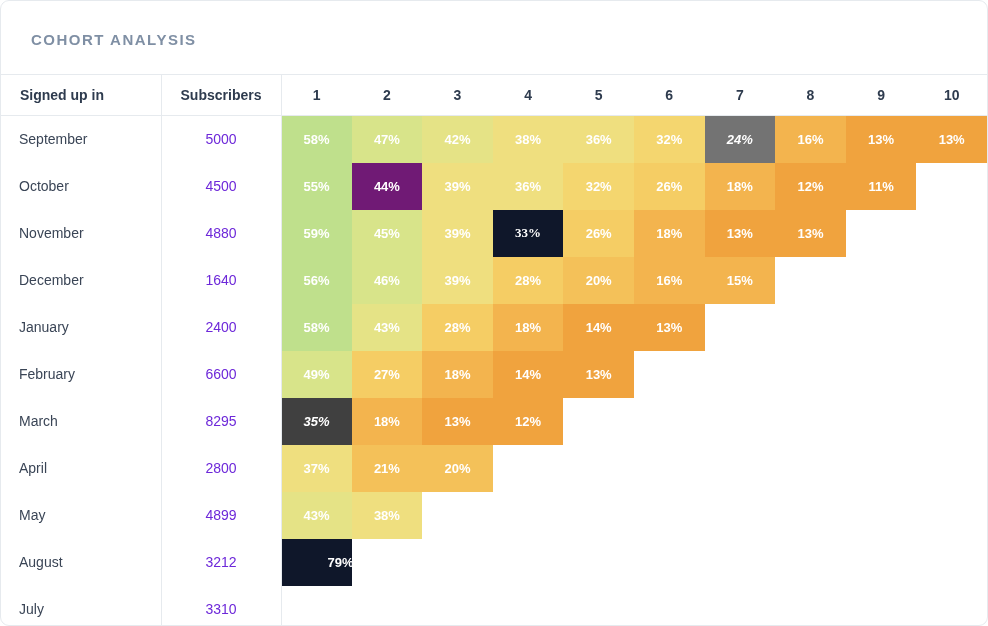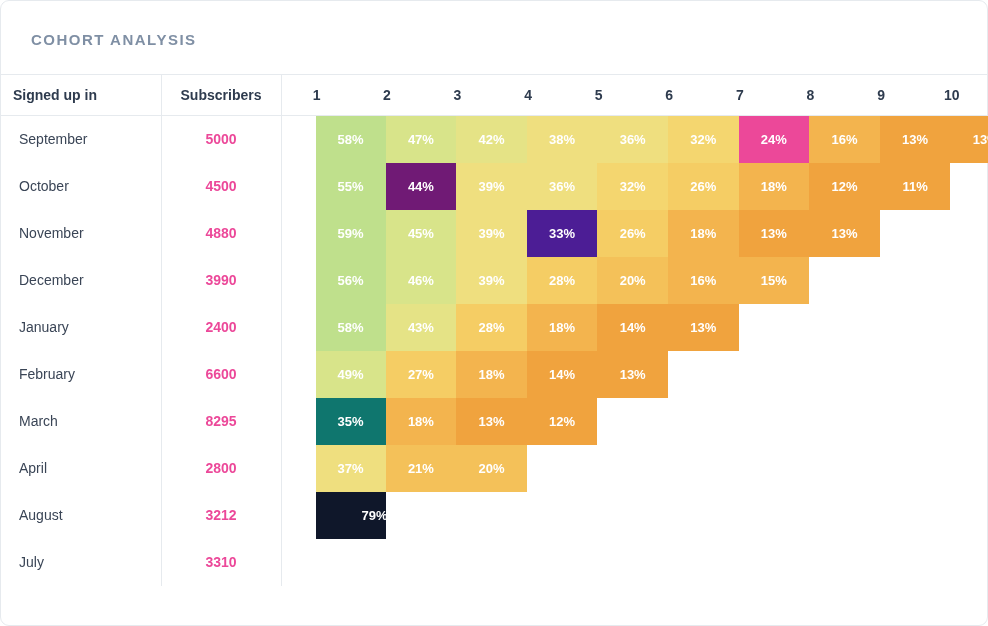--- a/index.html
+++ b/index.html
@@ -35,21 +35,21 @@
     font-weight: 700;
     color: #2e3b4e;
     text-align: center;
     padding: 12px 0;
     background: #fff;
     border-top: 1px solid #e6eaee;
     border-bottom: 1px solid #e6eaee;
   }
   thead th.col-month {
     text-align: left;
-    padding-left: 12px;
+    padding-left: 19px;
     border-right: 1px solid #e6eaee;
     width: 160px;
   }
   thead th.col-subs {
     border-right: 1px solid #e6eaee;
     width: 120px;
   }
   tbody td {
     height: 47px;
     font-size: 14px;
@@ -57,34 +57,33 @@
     padding: 0;
   }
   tbody td.col-month {
     text-align: left;
     padding-left: 18px;
     color: #3a4556;
     border-right: 1px solid #e6eaee;
     font-weight: 400;
   }
   tbody td.col-subs {
-    color: #ec4899;
+    color: #6d28d9;
     border-right: 1px solid #e6eaee;
-    font-weight: 700;
+    font-weight: 400;
   }
   .cell {
     display: flex;
     align-items: center;
     justify-content: center;
     height: 100%;
     width: 100%;
     font-weight: 700;
     color: #fff;
     font-size: 13px;
-    margin-left: 34px;
   }
 </style>
 </head>
 <body>
 
 <div class="card">
   <h1 class="title">COHORT ANALYSIS</h1>
 
   <table>
     <thead>
@@ -121,21 +120,21 @@
           <td>
             <div class="cell" style="background: rgb(239, 223, 127);">38%</div>
           </td>
           <td>
             <div class="cell" style="background: rgb(239, 223, 127);">36%</div>
           </td>
           <td>
             <div class="cell" style="background: rgb(244, 214, 111);">32%</div>
           </td>
           <td>
-            <div class="cell" style="background: #ec4899;">24%</div>
+            <div class="cell" style="background: #737373; font-style: italic;">24%</div>
           </td>
           <td>
             <div class="cell" style="background: rgb(243, 180, 78);">16%</div>
           </td>
           <td>
             <div class="cell" style="background: rgb(240, 163, 62);">13%</div>
           </td>
           <td>
             <div class="cell" style="background: rgb(240, 163, 62);">13%</div>
           </td>
@@ -178,40 +177,40 @@
           <td>
             <div class="cell" style="background: rgb(191, 224, 140);">59%</div>
           </td>
           <td>
             <div class="cell" style="background: rgb(216, 228, 138);">45%</div>
           </td>
           <td>
             <div class="cell" style="background: rgb(239, 223, 127);">39%</div>
           </td>
           <td>
-            <div class="cell" style="background: #4c1d95;">33%</div>
+            <div class="cell" style="background: #0f172a; font-family: Liberation Serif, serif;">33%</div>
           </td>
           <td>
             <div class="cell" style="background: rgb(245, 205, 100);">26%</div>
           </td>
           <td>
             <div class="cell" style="background: rgb(243, 180, 78);">18%</div>
           </td>
           <td>
             <div class="cell" style="background: rgb(240, 163, 62);">13%</div>
           </td>
           <td>
             <div class="cell" style="background: rgb(240, 163, 62);">13%</div>
           </td>
           <td></td>
           <td></td>
         </tr>
         <tr>
           <td class="col-month">December</td>
-          <td class="col-subs">3990</td>
+          <td class="col-subs">1640</td>
           <td>
             <div class="cell" style="background: rgb(191, 224, 140);">56%</div>
           </td>
           <td>
             <div class="cell" style="background: rgb(216, 228, 138);">46%</div>
           </td>
           <td>
             <div class="cell" style="background: rgb(239, 223, 127);">39%</div>
           </td>
           <td>
@@ -277,21 +276,21 @@
           <td></td>
           <td></td>
           <td></td>
           <td></td>
           <td></td>
         </tr>
         <tr>
           <td class="col-month">March</td>
           <td class="col-subs">8295</td>
           <td>
-            <div class="cell" style="background: #0f766e;">35%</div>
+            <div class="cell" style="background: #404040; font-style: italic;">35%</div>
           </td>
           <td>
             <div class="cell" style="background: rgb(243, 180, 78);">18%</div>
           </td>
           <td>
             <div class="cell" style="background: rgb(240, 163, 62);">13%</div>
           </td>
           <td>
             <div class="cell" style="background: rgb(240, 163, 62);">12%</div>
           </td>
@@ -307,20 +306,38 @@
           <td class="col-subs">2800</td>
           <td>
             <div class="cell" style="background: rgb(239, 223, 127);">37%</div>
           </td>
           <td>
             <div class="cell" style="background: rgb(244, 193, 89);">21%</div>
           </td>
           <td>
             <div class="cell" style="background: rgb(244, 193, 89);">20%</div>
           </td>
+          <td></td>
+          <td></td>
+          <td></td>
+          <td></td>
+          <td></td>
+          <td></td>
+          <td></td>
+        </tr>
+        <tr>
+          <td class="col-month">May</td>
+          <td class="col-subs">4899</td>
+          <td>
+            <div class="cell" style="background: rgb(229, 227, 134);">43%</div>
+          </td>
+          <td>
+            <div class="cell" style="background: rgb(239, 223, 127);">38%</div>
+          </td>
+          <td></td>
           <td></td>
           <td></td>
           <td></td>
           <td></td>
           <td></td>
           <td></td>
           <td></td>
         </tr>
         <tr>
           <td class="col-month">August</td>

